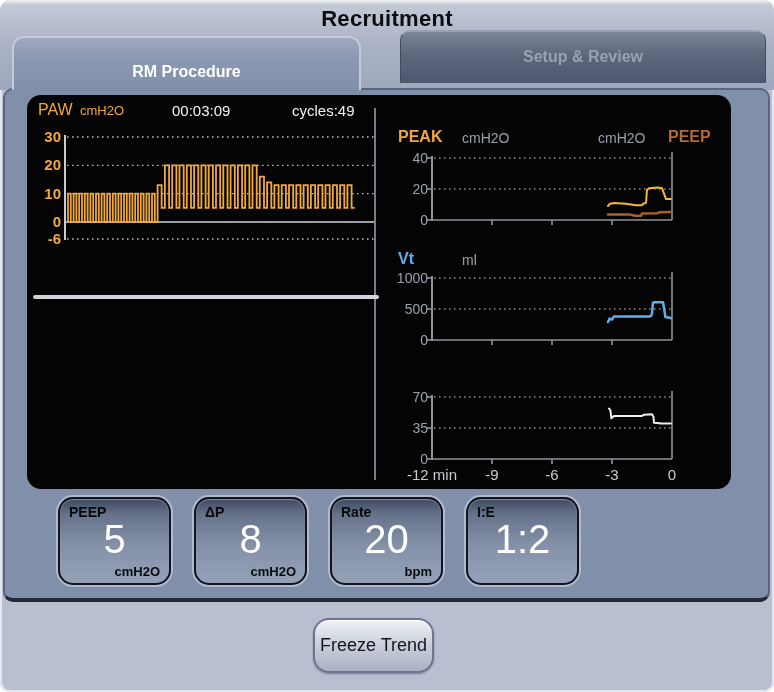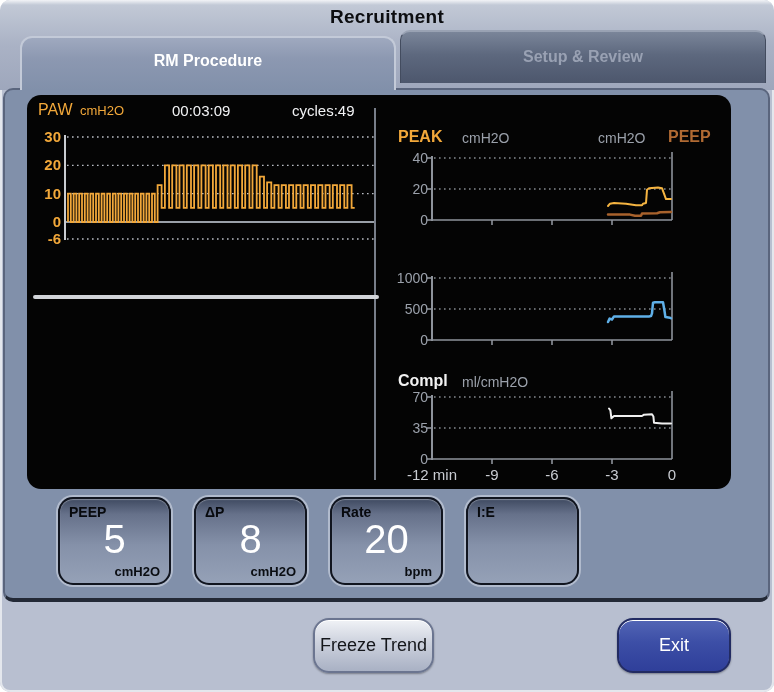--- a/index.html
+++ b/index.html
@@ -1,22 +1,22 @@
 <!DOCTYPE html>
 <html><head>
 <meta charset="utf-8">
 <style>
   html,body{margin:0;padding:0;background:#ffffff;}
   body{font-family:"Liberation Sans", sans-serif;}
   .window{position:relative;width:774px;height:692px;border-radius:10px;background:#b8bfd0;overflow:hidden;box-shadow:0 0 0 2px #e4e7ed inset;}
   .titlebar{position:absolute;left:0;top:0;width:774px;height:90px;background:linear-gradient(180deg,#f2f4f7 0,#c2c9d6 5px,#aab2c5 45px,#9ea7bc 90px);border-radius:10px 10px 0 0;}
-  .title{position:absolute;left:0;top:6px;width:100%;text-align:center;font-size:19px;font-weight:bold;color:#0c0d10;letter-spacing:0.3px;}
+  .title{position:absolute;left:0;top:6px;width:100%;text-align:center;font-size:22px;font-weight:bold;color:#0c0d10;letter-spacing:0.3px;}
   .tab{position:absolute;box-sizing:border-box;text-align:center;font-weight:bold;font-size:16px;cursor:pointer;}
   .tab-inactive{left:400px;top:30px;width:366px;height:53px;padding-top:16px;color:#99a1b3;background:linear-gradient(180deg,#7a8599 0,#5d687e 45%,#4d576d 100%);border-radius:10px 10px 0 0;border-top:2px solid #99a2b3;border-left:1px solid #434c5f;border-right:1px solid #434c5f;}
-  .tab-active{left:20px;top:36px;width:376px;height:54px;padding-top:14px;color:#ffffff;background:linear-gradient(180deg,#9fa9bf 0,#8c98b1 40%,#8190aa 100%);border-radius:12px 12px 0 0;border:2px solid #c3cad8;border-bottom:none;}
+  .tab-active{left:12px;top:36px;width:349px;height:54px;padding-top:25px;color:#ffffff;background:linear-gradient(180deg,#9fa9bf 0,#8c98b1 40%,#8190aa 100%);border-radius:12px 12px 0 0;border:2px solid #c3cad8;border-bottom:none;}
   .content{position:absolute;left:3px;top:88px;width:767px;height:514px;box-sizing:border-box;background:#8190aa;border:2px solid #5a657d;border-bottom:4px solid #232936;border-radius:10px;}
   .blackpanel{position:absolute;left:27px;top:95px;width:704px;height:394px;background:#040404;border-radius:14px;}
   .blackpanel *{position:absolute;}
   .paw-header{left:11px;top:6px;width:345px;height:20px;}
   .paw-label{left:0;top:0;color:#f2a83a;font-weight:normal;font-size:16px;}
   .paw-unit{left:42px;top:2px;color:#f2a83a;font-size:13px;}
   .paw-time{left:134px;top:1px;color:#f2f3f5;font-size:15px;}
   .paw-cycles{left:254px;top:1px;color:#f2f3f5;font-size:15px;}
   .divider{left:347px;top:13px;width:2px;height:372px;background:#787e89;}
   svg{position:absolute;overflow:visible;}
@@ -138,42 +138,42 @@
         <line x1="104" y1="70" x2="104" y2="75" stroke="#8e939b" stroke-width="1.6"></line>
         <line x1="164" y1="70" x2="164" y2="75" stroke="#8e939b" stroke-width="1.6"></line>
         <line x1="224" y1="70" x2="224" y2="75" stroke="#8e939b" stroke-width="1.6"></line>
         <text x="40" y="13" fill="#9ba1ab" text-anchor="end" font-size="14" font-weight="normal">40</text>
         <text x="40" y="44" fill="#9ba1ab" text-anchor="end" font-size="14" font-weight="normal">20</text>
         <text x="40" y="75" fill="#9ba1ab" text-anchor="end" font-size="14" font-weight="normal">0</text>
         <polyline points="220.0,56.0 222.0,53.7 226.0,53.0 238.0,53.7 248.0,55.3 254.0,55.3 255.0,53.7 258.0,53.0 259.0,39.8 261.0,38.2 270.0,37.4 274.0,38.2 276.0,43.7 278.0,49.1 283.0,49.1" fill="none" stroke="#f5b441" stroke-width="2" stroke-linejoin="round" stroke-linecap="round"></polyline>
         <polyline points="220.0,64.6 242.0,64.6 247.0,65.7 253.0,65.7 254.0,63.5 269.0,63.3 272.0,62.3 283.0,61.9" fill="none" stroke="#a8622c" stroke-width="2.5" stroke-linejoin="round" stroke-linecap="round"></polyline>
       </svg>
 
+    <div class="trend-header th-vt">
+      <span class="th-main" style="color:#5fb0e8">Vt</span>
+      <span class="th-unit">ml</span>
+    </div>
     <svg id="svg-vt" width="300" height="80">
         <line x1="46" y1="8" x2="284" y2="8" stroke="#84898f" stroke-width="1.3" stroke-dasharray="1.6 3.4"></line>
         <line x1="46" y1="39" x2="284" y2="39" stroke="#84898f" stroke-width="1.3" stroke-dasharray="1.6 3.4"></line>
         <line x1="44" y1="6" x2="44" y2="71" stroke="#8e939b" stroke-width="2"></line>
         <line x1="44" y1="70" x2="284" y2="70" stroke="#8e939b" stroke-width="1.6"></line>
         <line x1="284" y1="2" x2="284" y2="70" stroke="#8e939b" stroke-width="1.6"></line>
         <line x1="39" y1="8" x2="44" y2="8" stroke="#8e939b" stroke-width="1.6"></line>
         <line x1="39" y1="39" x2="44" y2="39" stroke="#8e939b" stroke-width="1.6"></line>
         <line x1="39" y1="70" x2="44" y2="70" stroke="#8e939b" stroke-width="1.6"></line>
         <line x1="104" y1="70" x2="104" y2="75" stroke="#8e939b" stroke-width="1.6"></line>
         <line x1="164" y1="70" x2="164" y2="75" stroke="#8e939b" stroke-width="1.6"></line>
         <line x1="224" y1="70" x2="224" y2="75" stroke="#8e939b" stroke-width="1.6"></line>
         <text x="40" y="13" fill="#9ba1ab" text-anchor="end" font-size="14" font-weight="normal">1000</text>
         <text x="40" y="44" fill="#9ba1ab" text-anchor="end" font-size="14" font-weight="normal">500</text>
         <text x="40" y="75" fill="#9ba1ab" text-anchor="end" font-size="14" font-weight="normal">0</text>
         <polyline points="220.0,52.0 221.6,48.6 224.0,49.5 226.0,46.4 261.0,46.4 263.0,46.1 264.0,43.3 265.0,32.8 267.0,32.2 275.0,32.2 276.4,40.2 277.4,47.1 282.0,47.7 283.0,48.3" fill="none" stroke="#5fb0e8" stroke-width="2.5" stroke-linejoin="round" stroke-linecap="round"></polyline>
       </svg>
 
-    <div class="trend-header th-compl">
-      <span class="th-main" style="color:#f2f2f2">Compl</span>
-      <span class="th-unit">ml/cmH2O</span>
-    </div>
     <svg id="svg-compl" width="300" height="80">
         <line x1="46" y1="8" x2="284" y2="8" stroke="#84898f" stroke-width="1.3" stroke-dasharray="1.6 3.4"></line>
         <line x1="46" y1="39" x2="284" y2="39" stroke="#84898f" stroke-width="1.3" stroke-dasharray="1.6 3.4"></line>
         <line x1="44" y1="6" x2="44" y2="71" stroke="#8e939b" stroke-width="2"></line>
         <line x1="44" y1="70" x2="284" y2="70" stroke="#8e939b" stroke-width="1.6"></line>
         <line x1="284" y1="2" x2="284" y2="70" stroke="#8e939b" stroke-width="1.6"></line>
         <line x1="39" y1="8" x2="44" y2="8" stroke="#8e939b" stroke-width="1.6"></line>
         <line x1="39" y1="39" x2="44" y2="39" stroke="#8e939b" stroke-width="1.6"></line>
         <line x1="39" y1="70" x2="44" y2="70" stroke="#8e939b" stroke-width="1.6"></line>
         <line x1="104" y1="70" x2="104" y2="75" stroke="#8e939b" stroke-width="1.6"></line>
@@ -204,18 +204,18 @@
     <span class="val">8</span>
     <span class="unit">cmH2O</span>
   </div>
   <div class="setbtn" style="left:330px">
     <span class="lbl">Rate</span>
     <span class="val">20</span>
     <span class="unit">bpm</span>
   </div>
   <div class="setbtn" style="left:466px">
     <span class="lbl">I:E</span>
+    <span class="val">1:2</span>
     <span class="unit"></span>
   </div>
 
   <div class="softbtn" id="btn-freeze">Freeze Trend</div>
-  <div class="softbtn" id="btn-exit">Exit</div>
 </div>
 
 </body></html>

